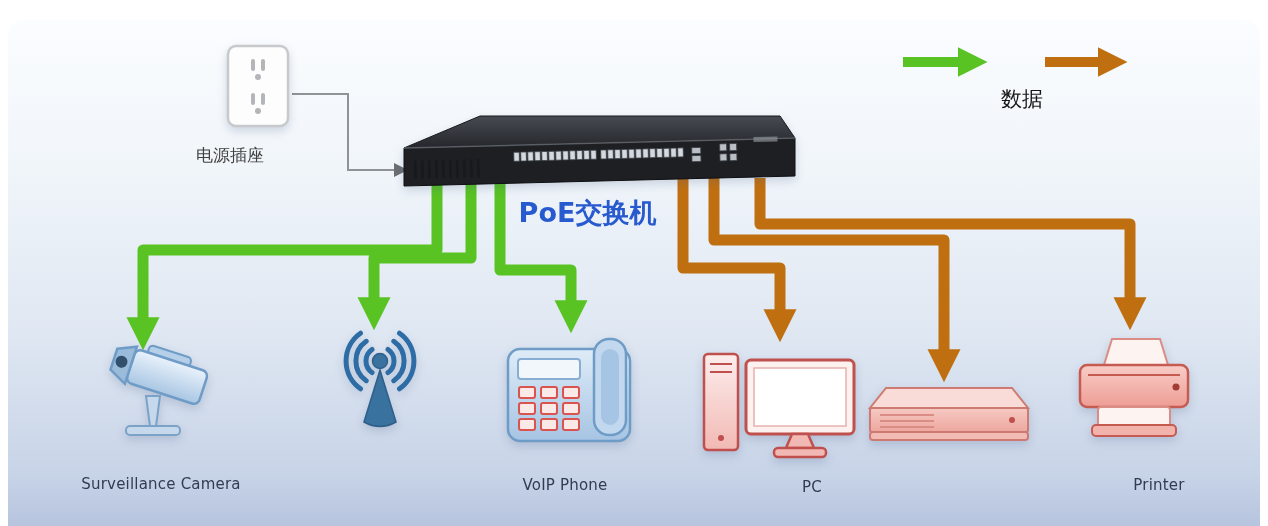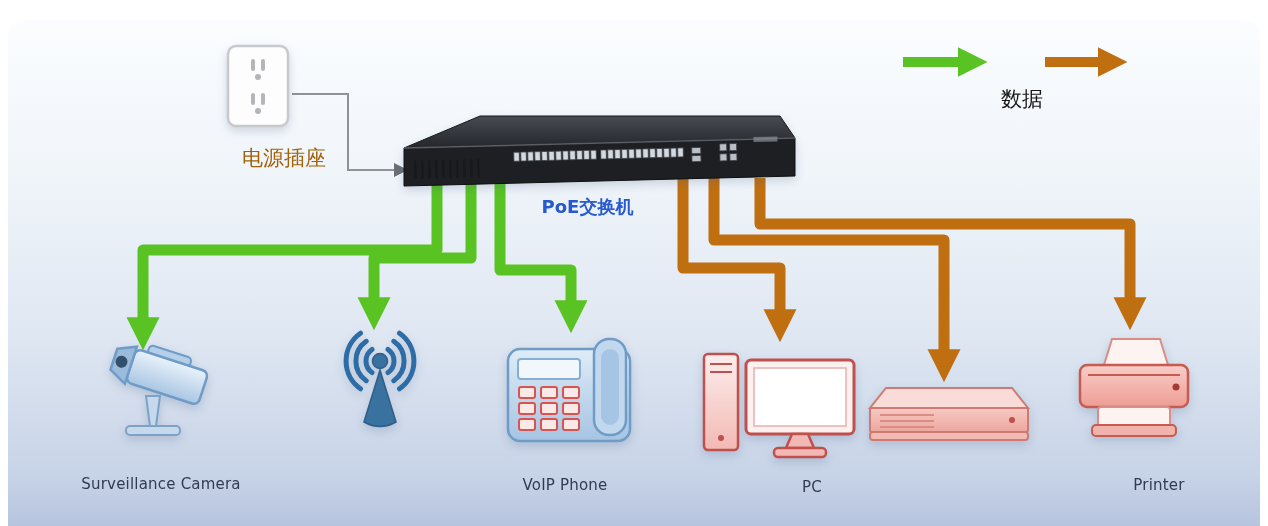--- a/index.html
+++ b/index.html
@@ -3,22 +3,22 @@
 <meta charset="utf-8">
 <style>
   html,body{margin:0;padding:0;background:#ffffff;font-family:"DejaVu Sans","Liberation Sans",sans-serif;}
   .stage{position:relative;width:1268px;height:526px;background:#ffffff;overflow:hidden;}
   .frame{position:absolute;left:8px;top:20px;right:8px;bottom:0;
          border-radius:16px 16px 0 0;
          background:linear-gradient(180deg,#fbfdff 0%,#f0f5fa 30%,#dfe7f2 62%,#c7d3e7 90%,#b6c4de 100%);}
   .icon{position:absolute;filter:drop-shadow(0 4px 5px rgba(70,90,130,.22));}
   .arrows{position:absolute;left:0;top:0;width:1268px;height:526px;}
   .dev-label{position:absolute;text-align:center;color:#313c52;font-size:15px;letter-spacing:.2px;margin-top:27px;}
-  .cn-label{position:absolute;text-align:right;color:#a16207;font-size:21px;font-weight:500;}
-  .switch-label{position:absolute;text-align:center;color:#2759cf;font-size:18px;font-weight:bold;}
+  .cn-label{position:absolute;text-align:left;color:#404040;font-size:17px;font-weight:500;}
+  .switch-label{position:absolute;text-align:center;color:#2759cf;font-size:27px;font-weight:bold;}
   .legend-label{position:absolute;text-align:center;color:#151515;font-size:21px;font-weight:500;}
 </style>
 </head>
 <body>
 
 <div class="stage">
   <div class="frame"></div>
 
   <svg class="arrows" viewBox="0 0 1268 526">
     <defs>

